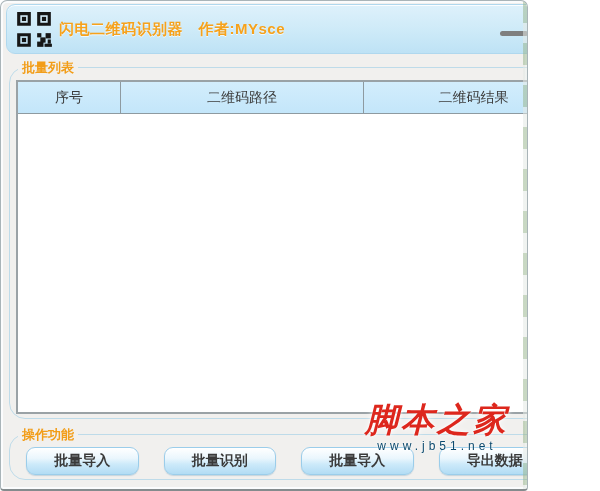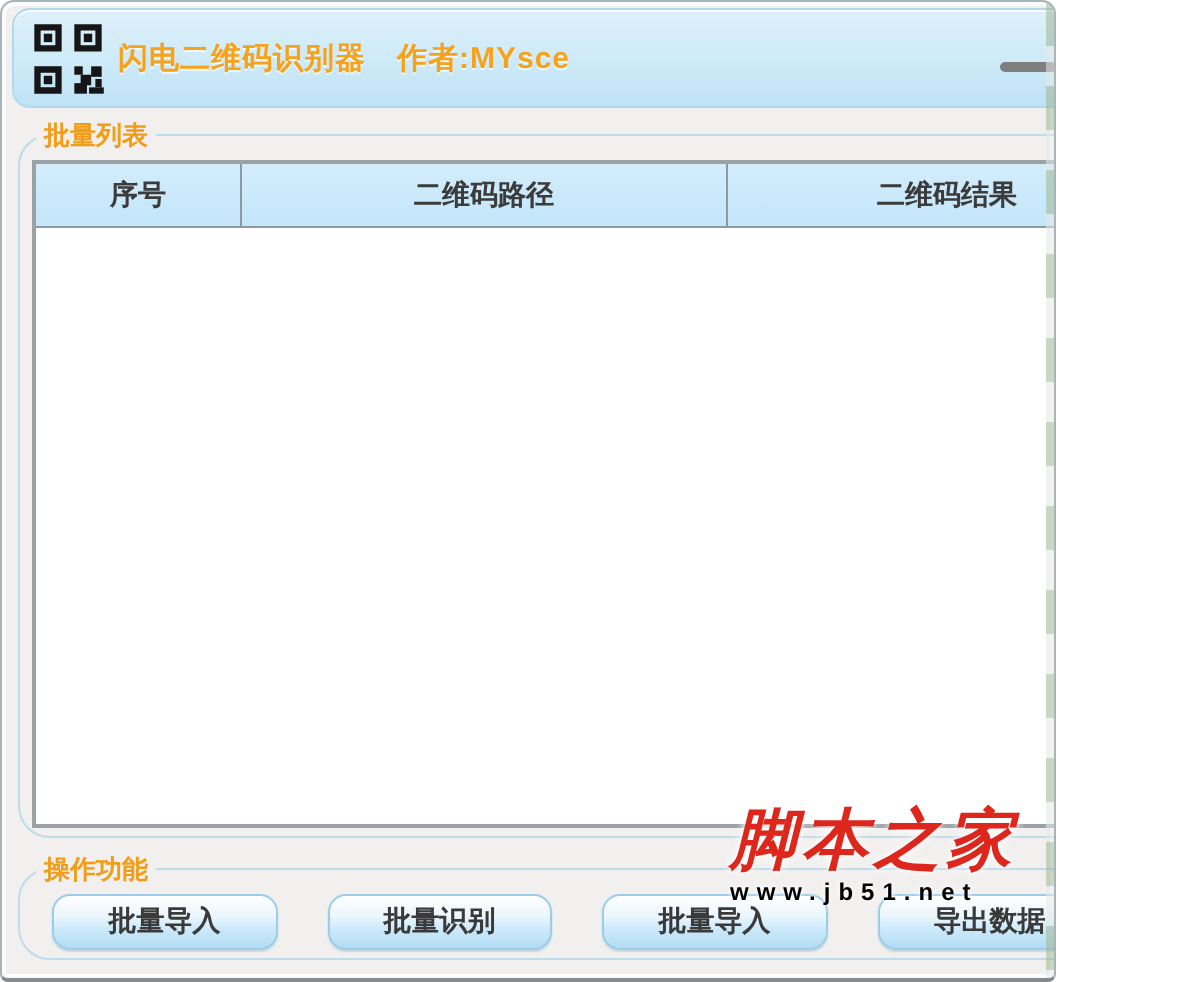--- a/index.html
+++ b/index.html
@@ -36,39 +36,39 @@
   .group-list{left:8px;top:66px;width:583px;height:352px}
   .group-ops{left:8px;top:433px;width:583px;height:46px}
 
   
   .table{position:absolute;left:6px;top:12px;width:569px;height:334px;background:#ffffff;
     border:2px solid #9aa2a6}
   .thead{display:flex;height:32px;
     background:linear-gradient(180deg,#d3edfc 0%,#c3e6fa 100%);
     border-bottom:1px solid #8e9aa0}
   .th{display:flex;align-items:center;justify-content:center;
-    font-size:14px;font-weight:bold;color:#3b3b3b}
+    font-size:14px;font-weight:normal;color:#3b3b3b}
   .th-1{width:103px;border-right:1px solid #8e9aa0}
   .th-2{width:243px;border-right:1px solid #8e9aa0}
   .th-3{flex:1}
   .tbody{position:absolute;left:0;right:0;top:32px;bottom:0;background:#ffffff}
 
   
   .btn-row{position:absolute;left:16px;right:40px;top:12px;display:flex;gap:25px}
   .btn{flex:1;height:28px;border-radius:9px;border:1px solid #9bcdea;
     background:linear-gradient(180deg,#ffffff 0%,#eaf6fd 40%,#cdeafa 62%,#b2dcf4 100%);
     font-family:"Liberation Sans",sans-serif;font-size:14px;font-weight:bold;color:#3a3a3a;
     cursor:pointer;box-shadow:0 1px 1px rgba(120,160,190,.35),inset 0 1px 0 #ffffff}
 
   
-  .watermark{position:absolute;right:18px;top:401px;text-align:left;z-index:30;pointer-events:none}
+  .watermark{position:absolute;right:18px;top:401px;text-align:center;z-index:30;pointer-events:none}
   .wm-text{font-family:"DejaVu Serif",serif;font-style:italic;font-weight:bold;font-size:33px;
     color:#dd271d;letter-spacing:3px;line-height:1.1;
     text-shadow:0 0 3px rgba(255,255,255,.95),0 0 6px rgba(255,255,255,.8)}
-  .wm-url{margin-top:1px;font-size:12px;font-weight:bold;color:#000000;letter-spacing:4px;
+  .wm-url{margin-top:1px;font-size:12px;font-weight:normal;color:#0c4a6e;letter-spacing:4px;
     text-shadow:0 0 2px rgba(255,255,255,.95),0 0 4px rgba(255,255,255,.8)}
 </style>
 </head>
 <body>
 
 <div class="window">
 
   <div class="titlebar">
     <div class="qr-icon">
       <svg viewBox="0 0 36 38" width="38" height="40" aria-hidden="true">

